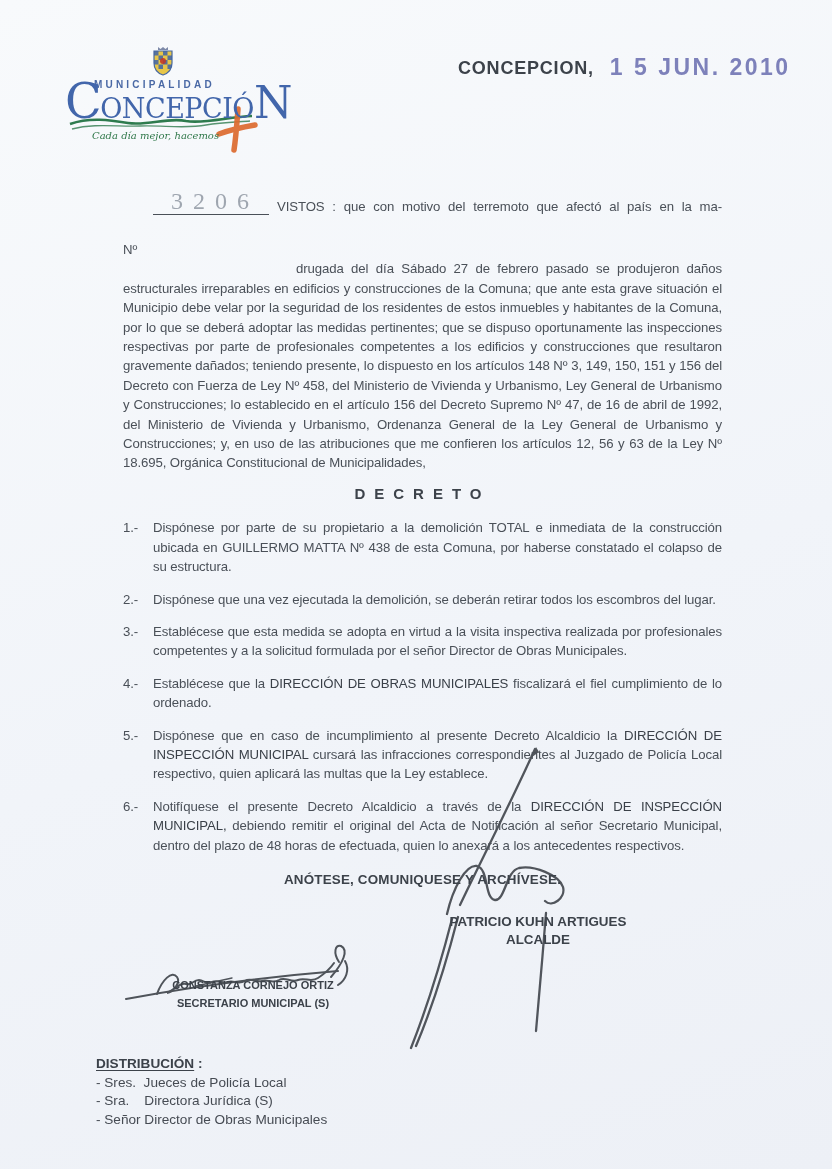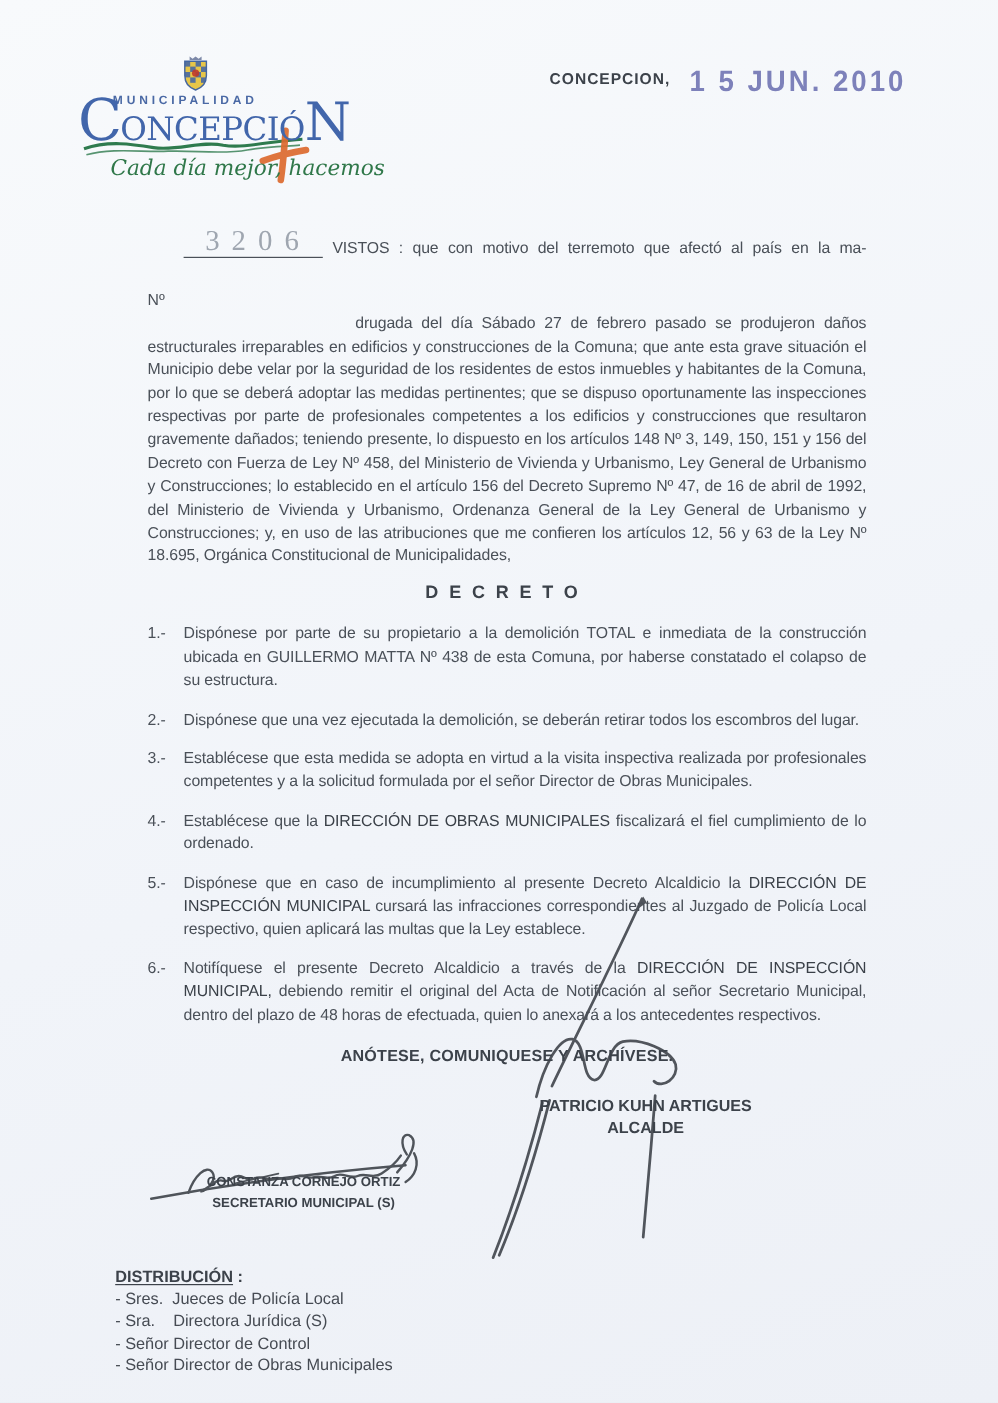--- a/index.html
+++ b/index.html
@@ -25,26 +25,26 @@
   .wordmark {
     position:absolute; left:1px; top:35px; line-height:1; white-space:nowrap;
     font-family:"DejaVu Serif", serif; color:#4266ab; letter-spacing:-1.5px;
   }
   .wordmark .c1 { font-size:48px; }
   .wordmark .mid { font-size:27px; letter-spacing:-0.5px; }
   .wordmark .c2 { font-size:44px; }
   .slogan {
     position:absolute; left:28px; top:88px;
     font-family:"DejaVu Serif", serif; font-style:italic;
-    font-size:18px; color:#30784a; white-space:nowrap;
+    font-size:10px; color:#30784a; white-space:nowrap;
   }
 
   
   .dateline { position:absolute; left:458px; top:54px; display:flex; align-items:flex-start; }
-  .place { font-size:13px; font-weight:bold; letter-spacing:0.8px; color:#3c424a; padding-top:4px; }
+  .place { font-size:18px; font-weight:bold; letter-spacing:0.8px; color:#3c424a; padding-top:4px; }
   .stamp {
     margin-left:16px; font-size:23px; font-weight:bold; letter-spacing:2.5px;
     color:#7377b5; transform:scaleY(1.06); white-space:nowrap; opacity:.92;
   }
 
   
   .doc {
     position:absolute; left:123px; top:197px; width:599px;
     font-size:13.2px; line-height:19.4px; letter-spacing:-0.1px;
     text-align:justify; color:#4a5058;
@@ -200,18 +200,17 @@
   <div class="sig-left">
     <div>CONSTANZA CORNEJO ORTIZ</div>
     <div>SECRETARIO MUNICIPAL (S)</div>
   </div>
 
   <div class="dist">
     <div class="dist-h"><span class="u">DISTRIBUCIÓN</span><span> :</span></div>
     <div>
         <div class="dist-line"><span>- Sres.  Jueces de Policía Local</span></div>
         <div class="dist-line"><span>- Sra.    Directora Jurídica (S)</span></div>
-        <div class="dist-line"><span>- Señor Director de Control</span></div>
         <div class="dist-line"><span>- Señor Director de Obras Municipales</span></div>
       </div>
   </div>
 
 </div>
 
 </body></html>

